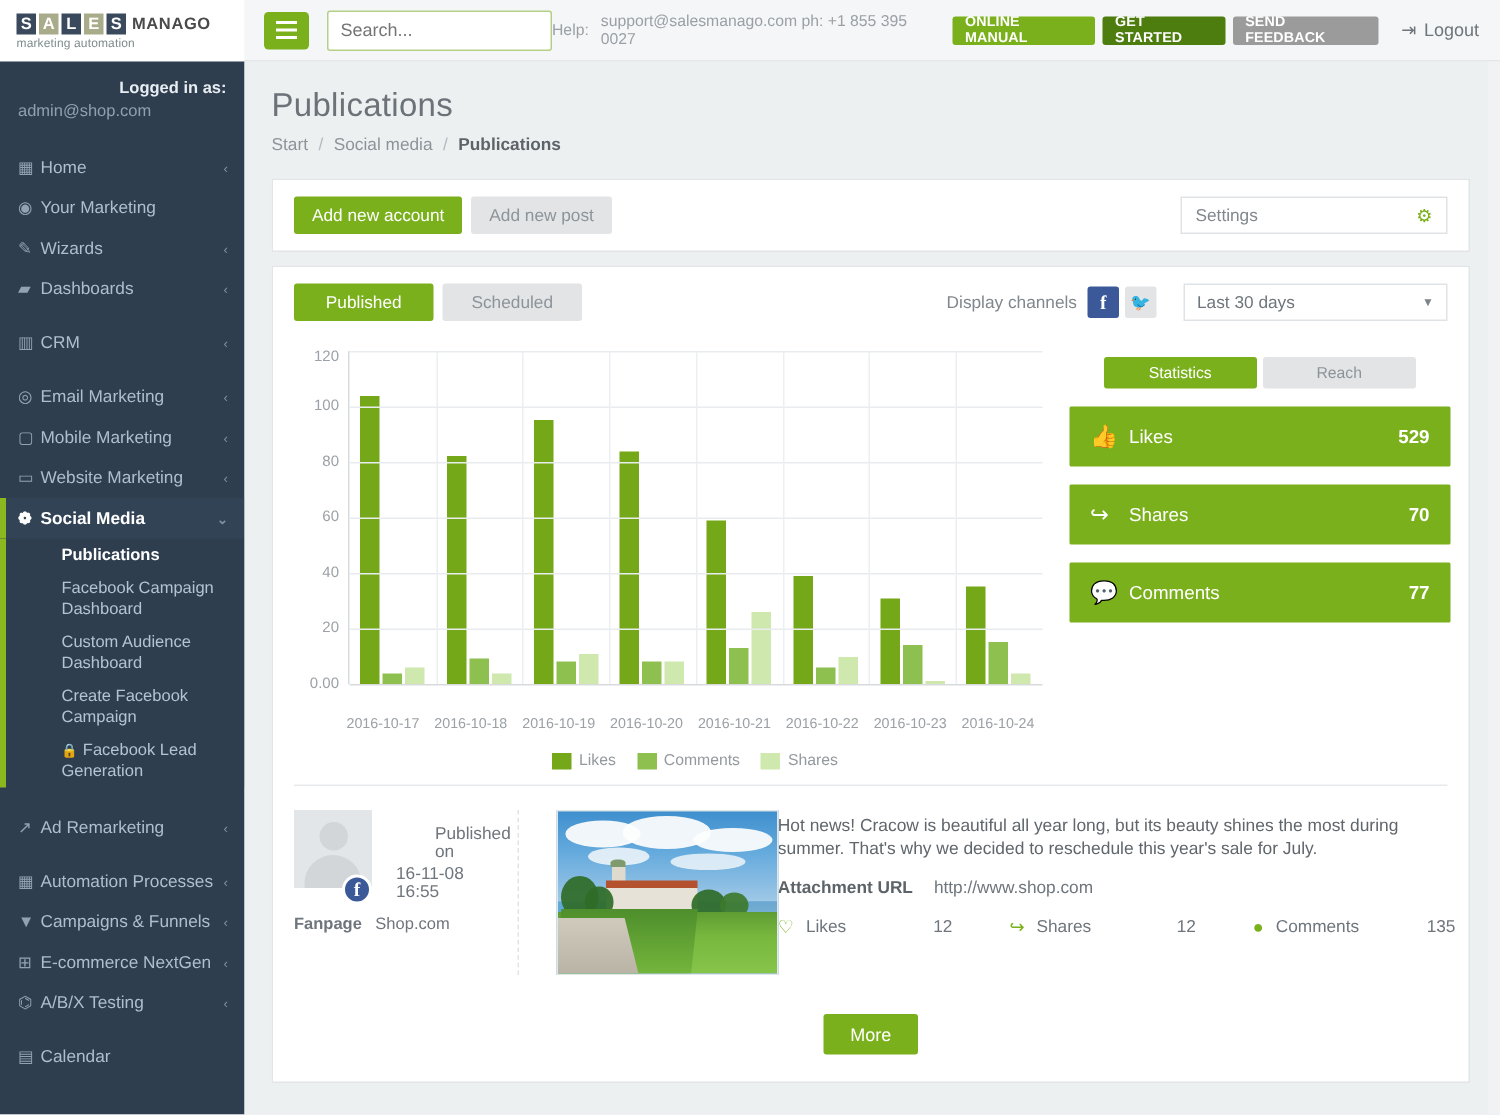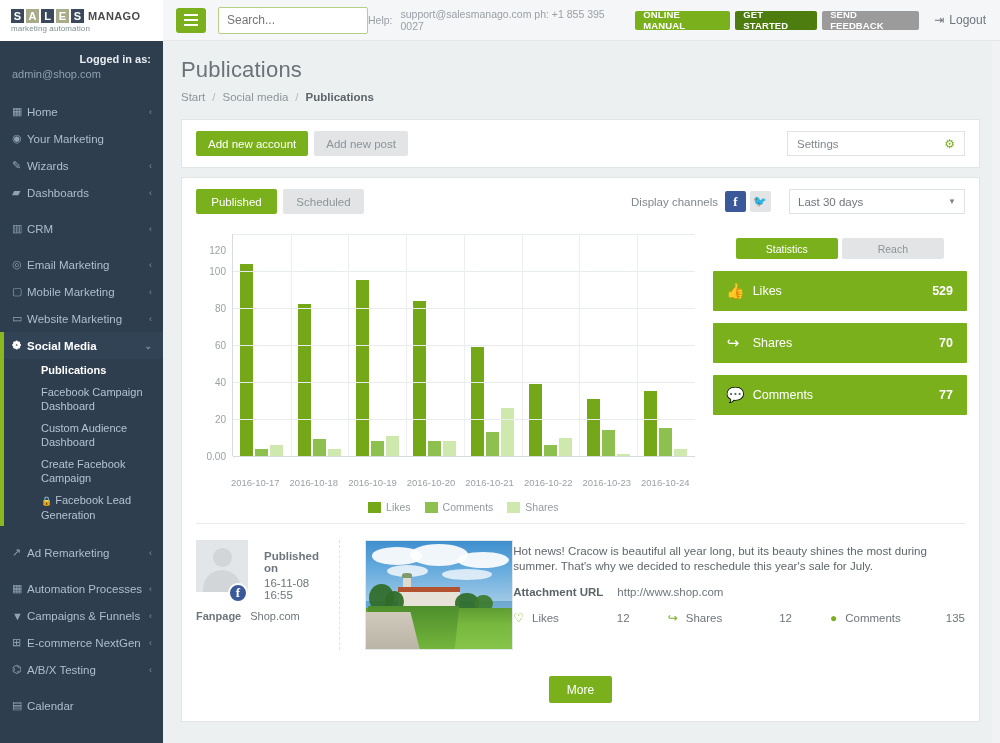--- a/index.html
+++ b/index.html
@@ -129,21 +129,21 @@
 
   .settings-box {
     width: 178px; height: 25px; border: 1px solid #dfe3e5; background: #fff;
     display: flex; align-items: center; padding: 0 9px; font-size: 11.5px;
     color: #80878d; cursor: pointer;
   }
   .gear { margin-left: auto; color: #7ab01b; font-size: 12px; }
 
   .divider-row { height: 9px; background: #ecf0f1; margin: 0 20px 0 18px; }
 
-  .tab-btn { height: 25px; padding: 0 0; width: 81px; justify-content: center; }
+  .tab-btn { height: 25px; padding: 0 0; width: 93px; justify-content: center; }
   .dc-label { font-size: 11.5px; color: #80878d; margin-right: 7px; margin-left: 16px; }
   .chan {
     width: 21px; height: 21px; border-radius: 2px; display: inline-flex;
     align-items: center; justify-content: center; cursor: pointer;
     font-weight: bold; font-size: 13px; color: #fff; margin-right: 4px;
   }
   .chan-fb { background: #3b5998; font-family: "Liberation Serif", serif; }
   .chan-tw { background: #e2e4e5; color: #fff; font-size: 11px; }
   .select-box {
     width: 176px; height: 25px; border: 1px solid #dfe3e5; background: #fff;
@@ -228,21 +228,21 @@
     width: 20px; height: 20px; border-radius: 50%; background: #3b5998;
     color: #fff; font-size: 13px; font-weight: bold; display: flex;
     align-items: center; justify-content: center; position: relative;
     left: 32px; top: -9px; border: 2px solid #fff;
     font-family: "Liberation Serif", serif;
   }
   .fanpage-row { margin-top: -2px; font-size: 11px; display: flex; gap: 9px; }
   .fanpage-lbl { color: #6e757c; font-weight: bold; }
   .fanpage-val { color: #6e757c; }
   .pub-col { padding-top: 10px; }
-  .pub-on { font-size: 11.5px; color: #6e757c; font-weight: bold; }
+  .pub-on { font-size: 11.5px; color: #6e757c; font-weight: normal; margin-left: 26px; }
   .pub-date { font-size: 11.5px; color: #6e757c; margin-top: 3px; }
 
   .post-thumb-wrap {
     border-left: 1px dashed #e0e4e6; padding-left: 25px; margin-left: 4px;
   }
   .post-thumb {
     width: 148px; height: 110px; border: 1px solid #e3e6e8; overflow: hidden;
     position: relative; background: #5fa8d8;
   }
   .sky {
@@ -498,21 +498,21 @@
       <div class="chart-area">
         <div class="chart-left">
           <div class="chart-box">
             <div class="y-axis" id="y-axis">
                 <div class="y-tick" style="top: 222px;">0.00</div>
                 <div class="y-tick" style="top: 185px;">20</div>
                 <div class="y-tick" style="top: 148px;">40</div>
                 <div class="y-tick" style="top: 111px;">60</div>
                 <div class="y-tick" style="top: 74px;">80</div>
                 <div class="y-tick" style="top: 37px;">100</div>
-                <div class="y-tick" style="top: 16px;">120</div>
+                <div class="y-tick" style="top: 4px;">120</div>
               </div>
             <div class="plot" id="plot">
               <div class="groups" id="groups">
                   <div class="grp">
                     <div class="bar likes" title="2016-10-17 Likes: 104" style="height: 192.4px; background: rgb(116, 168, 24);"></div>
                     <div class="bar comments" title="2016-10-17 Comments: 4" style="height: 7.4px; background: rgb(142, 192, 79);"></div>
                     <div class="bar shares" title="2016-10-17 Shares: 6" style="height: 11.1px; background: rgb(207, 232, 174);"></div>
                   </div>
                   <div class="grp">
                     <div class="bar likes" title="2016-10-18 Likes: 82" style="height: 151.7px; background: rgb(116, 168, 24);"></div>

